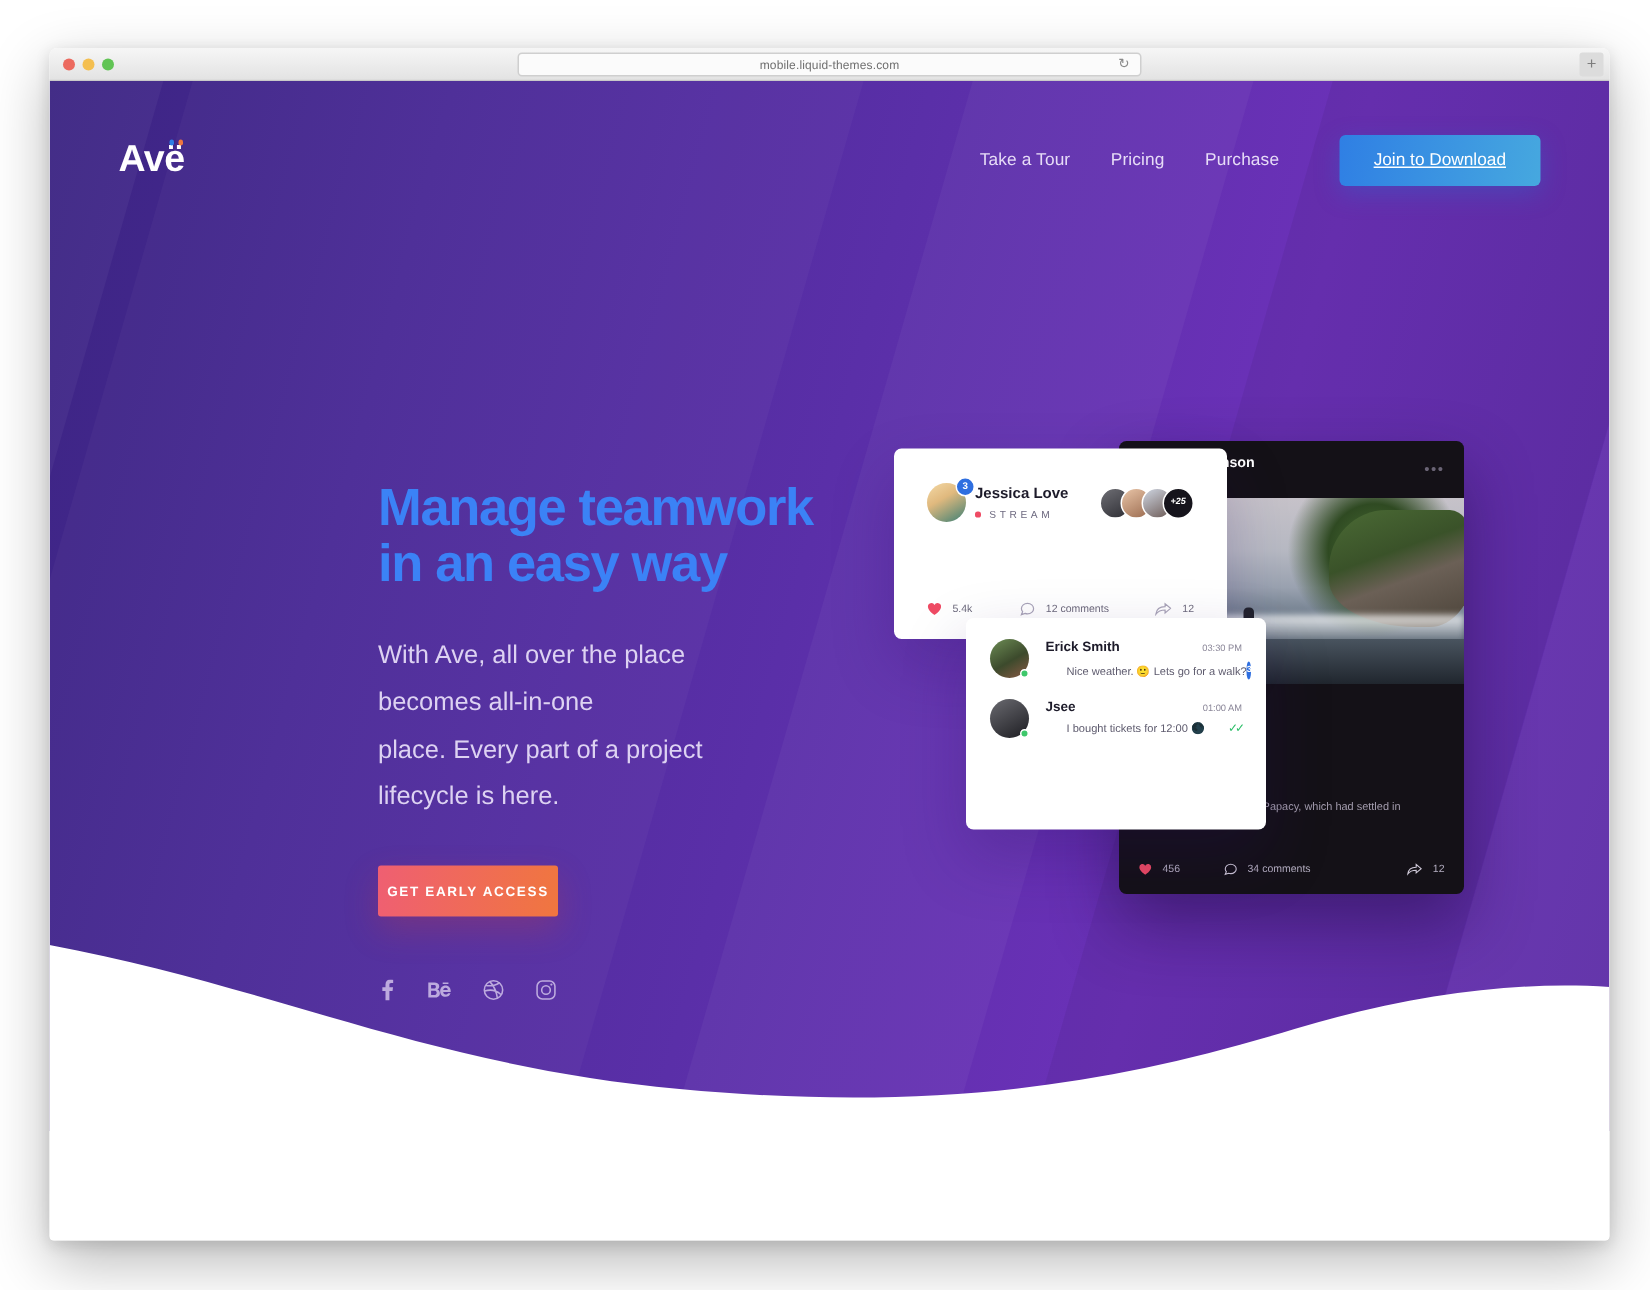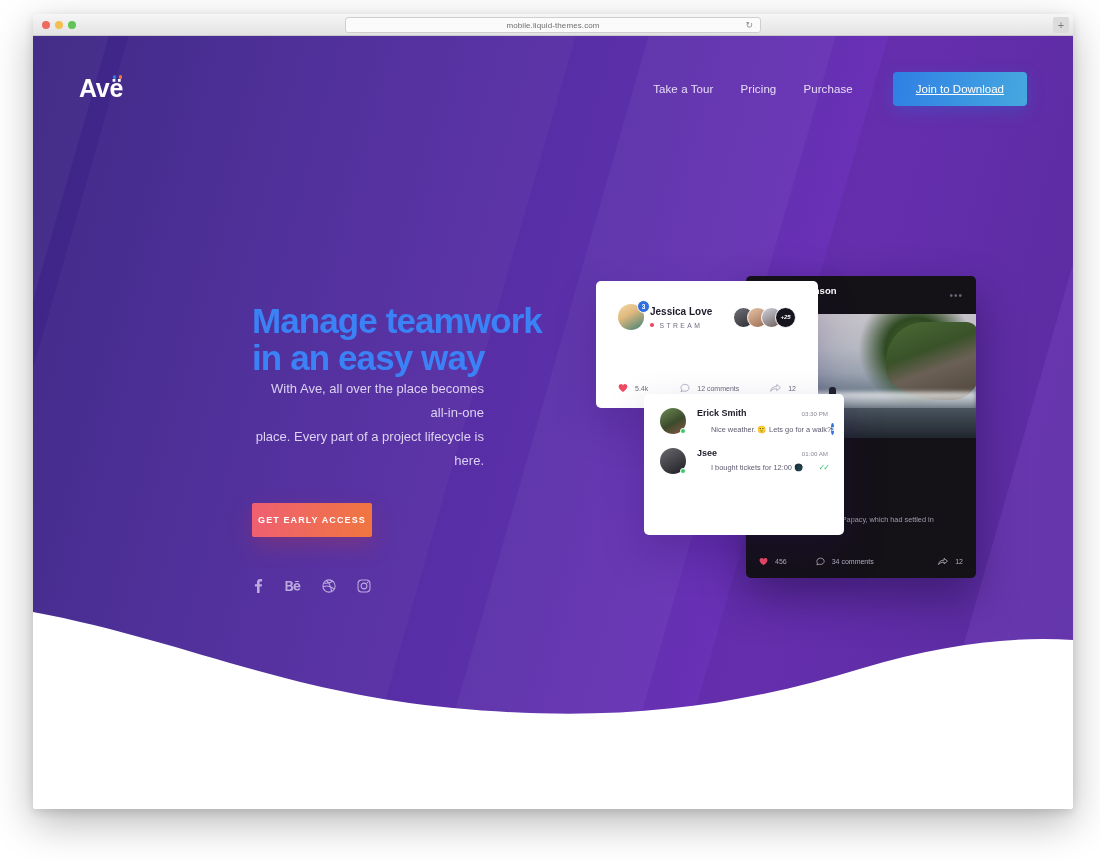--- a/index.html
+++ b/index.html
@@ -6,21 +6,21 @@
   html, body {
     width: 1100px; height: 860px;
     background: #ffffff;
     font-family: "Liberation Sans", sans-serif;
     overflow: hidden;
   }
 
   
   .browser-window {
     position: absolute;
-    left: 33px; top: 14px;
+    left: 33px; top: 32px;
     width: 1040px; height: 795px;
     background: #ffffff;
     border-radius: 5px 5px 3px 3px;
     box-shadow: 0 14px 40px rgba(0,0,0,0.28), 0 3px 10px rgba(0,0,0,0.12);
     overflow: hidden;
   }
   .chrome-bar {
     position: relative;
     height: 22px;
     background: linear-gradient(180deg,#f6f6f6 0%, #e3e3e3 100%);
@@ -134,22 +134,23 @@
   
   .hero-copy {
     position: absolute; left: 219px; top: 266px; width: 420px; z-index: 5;
   }
   .hero-title {
     font-size: 35px; line-height: 1.07; color: #3b82f6;
     font-weight: bold; letter-spacing: -0.9px;
     white-space: pre-line;
   }
   .hero-sub {
-    font-size: 13px; line-height: 1.85; color: #ddd2f2;
-    max-width: 232px; white-space: pre-line; text-align: right;
+    margin-top: 26px;
+    font-size: 17px; line-height: 1.85; color: #ddd2f2;
+    max-width: 232px; white-space: pre-line;
   }
   .btn-early {
     display: inline-flex; align-items: center; justify-content: center;
     margin-top: 30px;
     width: 120px; height: 34px;
     background: linear-gradient(95deg, #ef5f72 0%, #f0763f 100%);
     border-radius: 2px;
     color: #ffffff; font-size: 9px; font-weight: bold;
     letter-spacing: 1.1px;
     box-shadow: 0 9px 22px rgba(190,60,70,0.30);

